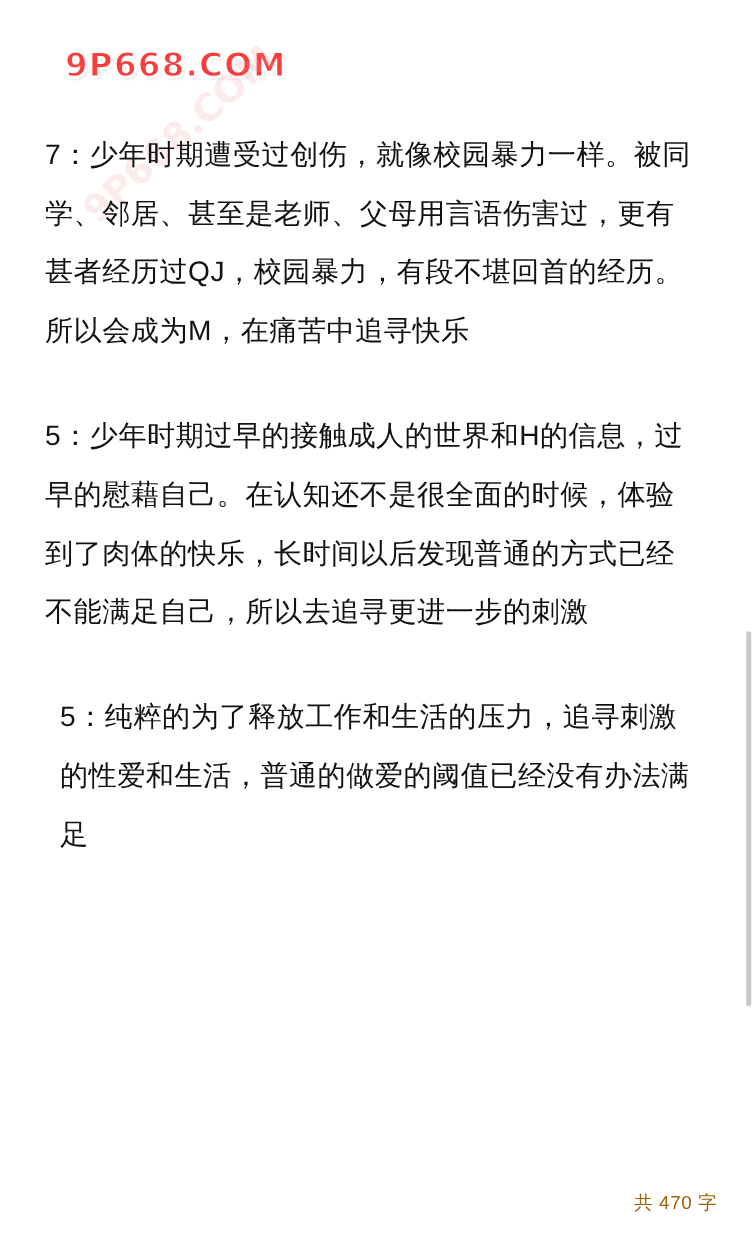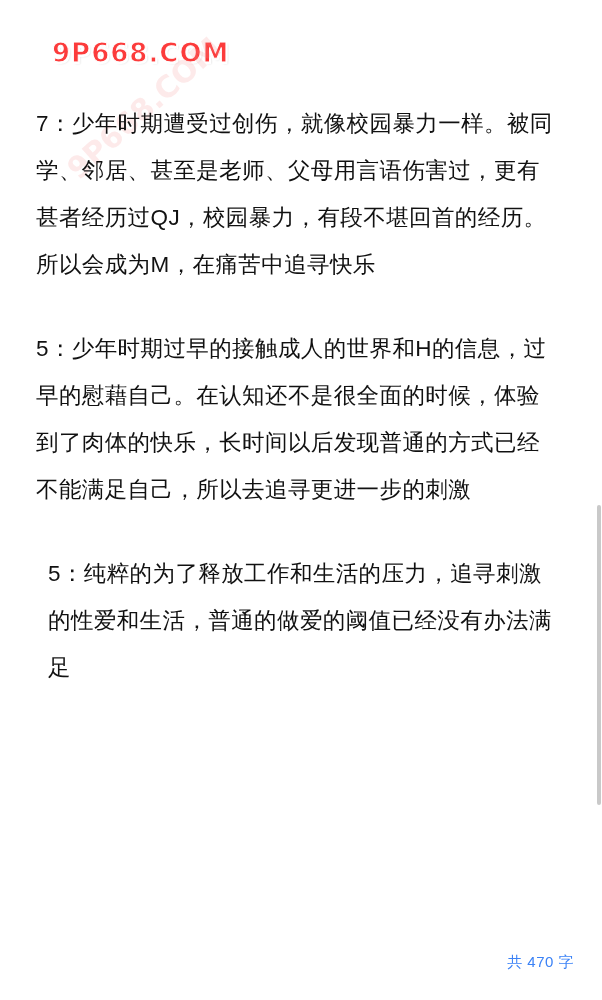--- a/index.html
+++ b/index.html
@@ -77,21 +77,21 @@
     word-break: break-word;
   }
   .para:last-child { margin-bottom: 0; margin-left: 12px; }
 
   
   .footer-count {
     position: absolute;
     right: 28px;
     bottom: 20px;
     font-size: 15px;
-    color: #3b82f6;
+    color: #a16207;
     letter-spacing: 0.5px;
   }
 
   
   .scrollbar-track {
     position: absolute;
     right: 0;
     top: 0;
     width: 5px;
     height: 1000px;

